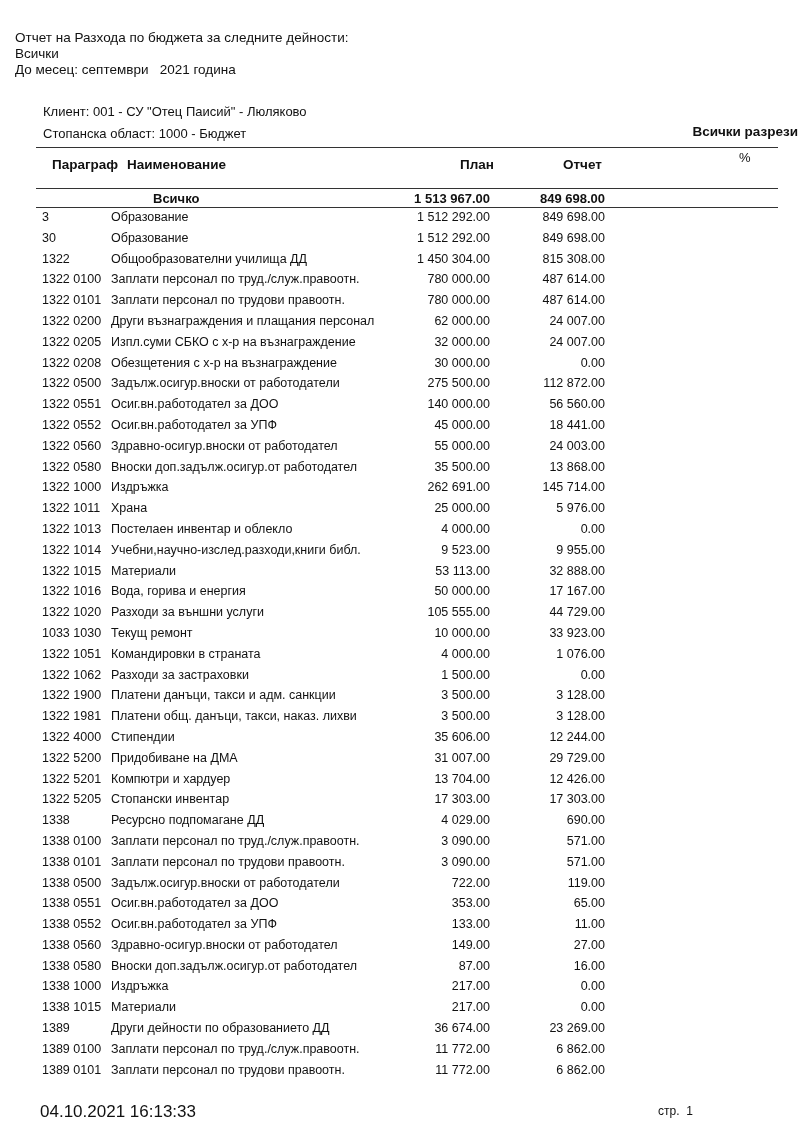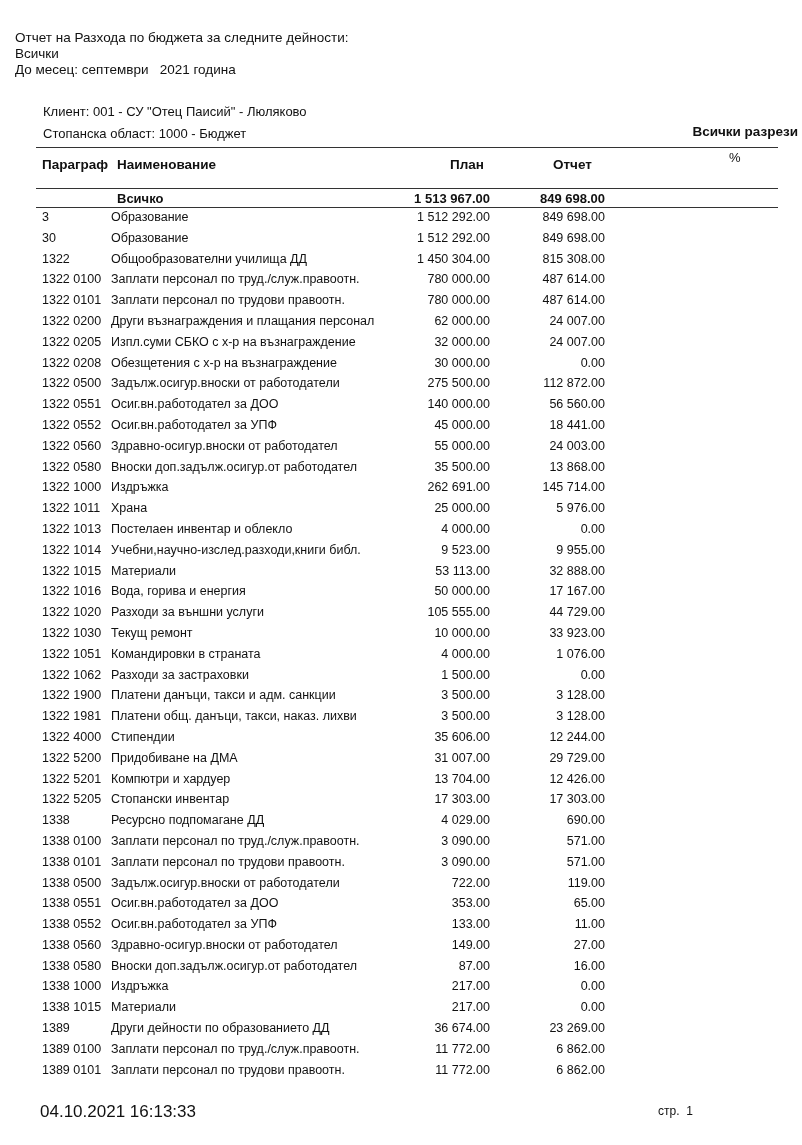--- a/index.html
+++ b/index.html
@@ -13,27 +13,27 @@
       text-align: left; font-size: 13.5px; line-height: 16px;
     }
     .header-block div { padding-left: 15px; }
     .client { position: absolute; left: 43px; top: 104px; font-size: 13px; }
     .area { position: absolute; left: 43px; top: 126px; font-size: 13px; }
     .sections { position: absolute; right: 4px; top: 124px; font-size: 13.5px; font-weight: bold; text-align: center; }
     .rule { position: absolute; left: 36px; width: 742px; height: 0; border-top: 1.5px solid #333; }
     .rule.r1 { top: 147px; }
     .rule.r2 { top: 188px; }
     .rule.r3 { top: 207px; }
-    .colhead { position: absolute; top: 157px; font-size: 13.5px; font-weight: bold; }
+    .colhead { position: absolute; top: 157px; font-size: 13.5px; font-weight: bold; margin-left: 10px; }
     .ch-par { left: 42px; }
     .ch-name { left: 117px; }
     .ch-plan { left: 450px; }
     .ch-rep { left: 553px; }
     .ch-pct { left: 729px; top: 150px; font-weight: normal; font-size: 13px; }
-    .total { position: absolute; top: 191px; font-size: 13px; font-weight: bold; }
+    .total { position: absolute; top: 191px; font-size: 13px; font-weight: bold; margin-left: 36px; }
     .t-name { left: 117px; }
     .t-plan { right: 312px; }
     .t-rep { right: 197px; }
     .rows { position: absolute; left: 0; top: 209px; width: 802px; }
     .row { position: relative; height: 20.8px; font-size: 12.5px; line-height: 17px; }
     .row span { position: absolute; top: 0; white-space: nowrap; }
     .c-par { left: 42px; }
     .c-name { left: 111px; }
     .c-plan { right: 312px; text-align: left; }
     .c-rep { right: 197px; text-align: right; }
@@ -182,21 +182,21 @@
         <span class="c-plan">50 000.00</span>
         <span class="c-rep">17 167.00</span>
       </div>
       <div class="row">
         <span class="c-par">1322 1020</span>
         <span class="c-name">Разходи за външни услуги</span>
         <span class="c-plan">105 555.00</span>
         <span class="c-rep">44 729.00</span>
       </div>
       <div class="row">
-        <span class="c-par">1322 1030</span>
+        <span class="c-par">1033 1030</span>
         <span class="c-name">Текущ ремонт</span>
         <span class="c-plan">10 000.00</span>
         <span class="c-rep">33 923.00</span>
       </div>
       <div class="row">
         <span class="c-par">1322 1051</span>
         <span class="c-name">Командировки в страната</span>
         <span class="c-plan">4 000.00</span>
         <span class="c-rep">1 076.00</span>
       </div>

